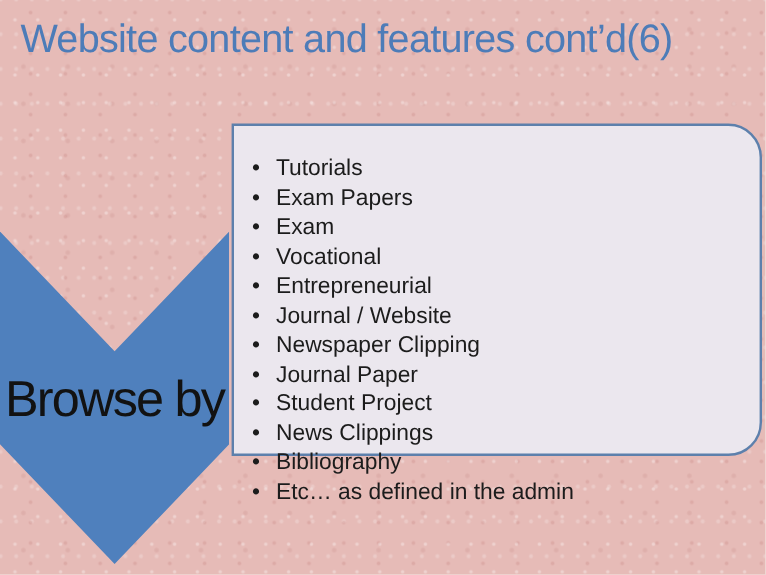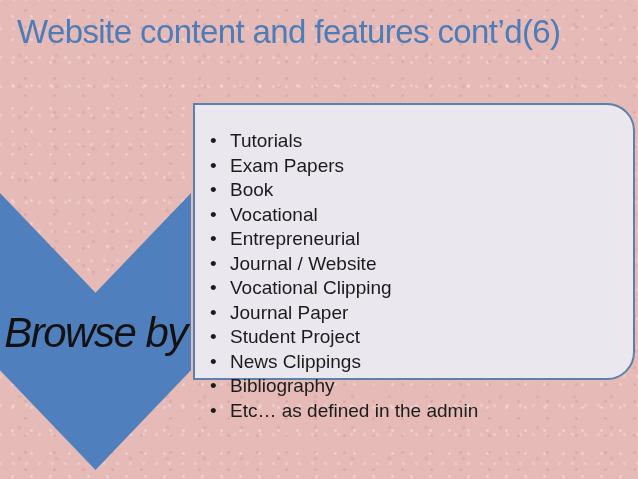--- a/index.html
+++ b/index.html
@@ -37,21 +37,20 @@
     white-space: nowrap;
   }
   .chevron {
     position: absolute;
     left: 0;
     top: 193px;
     width: 191px;
     height: 277px;
     background: var(--chevron-blue, #4f80bd);
     clip-path: polygon(0 0, 50% 36%, 100% 0, 100% 64%, 50% 100%, 0 64%);
-    font-style: italic;
   }
   .chevron-label {
     position: absolute;
     left: 0;
     top: 50.5%;
     width: 100%;
     transform: translateY(-50%);
     text-align: center;
     font-size: 42px;
     letter-spacing: -1.5px;
@@ -95,25 +94,25 @@
   <h1 class="title">Website content and features cont’d(6)</h1>
 
   <div class="chevron">
     <div class="chevron-label">Browse by</div>
   </div>
 
   <div class="list-box">
     <ul>
         <li><span class="bullet">•</span><span>Tutorials</span></li>
         <li><span class="bullet">•</span><span>Exam Papers</span></li>
-        <li><span class="bullet">•</span><span>Book</span></li>
+        <li><span class="bullet">•</span><span>Exam</span></li>
         <li><span class="bullet">•</span><span>Vocational</span></li>
         <li><span class="bullet">•</span><span>Entrepreneurial</span></li>
         <li><span class="bullet">•</span><span>Journal / Website</span></li>
-        <li><span class="bullet">•</span><span>Vocational Clipping</span></li>
+        <li><span class="bullet">•</span><span>Newspaper Clipping</span></li>
         <li><span class="bullet">•</span><span>Journal Paper</span></li>
         <li><span class="bullet">•</span><span>Student Project</span></li>
         <li><span class="bullet">•</span><span>News Clippings</span></li>
         <li><span class="bullet">•</span><span>Bibliography</span></li>
         <li><span class="bullet">•</span><span>Etc… as defined in the admin</span></li>
       </ul>
   </div>
 
 </div>
 

